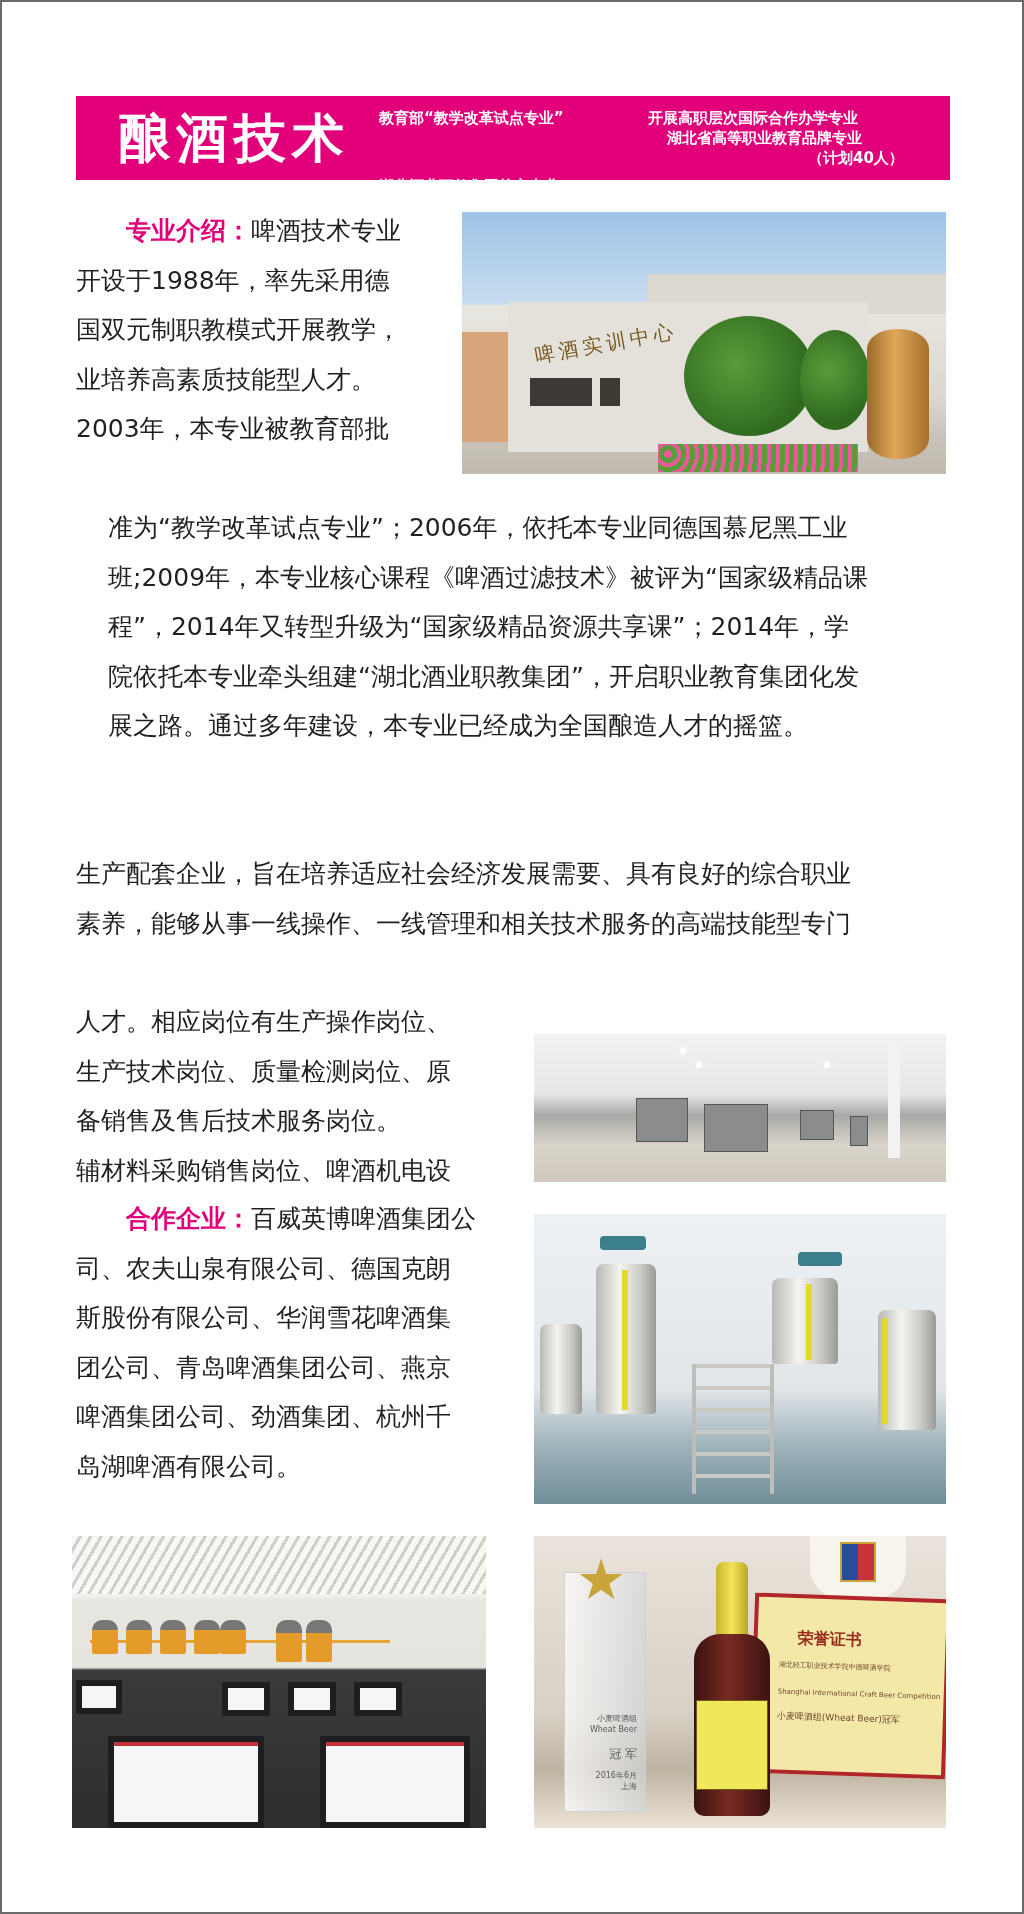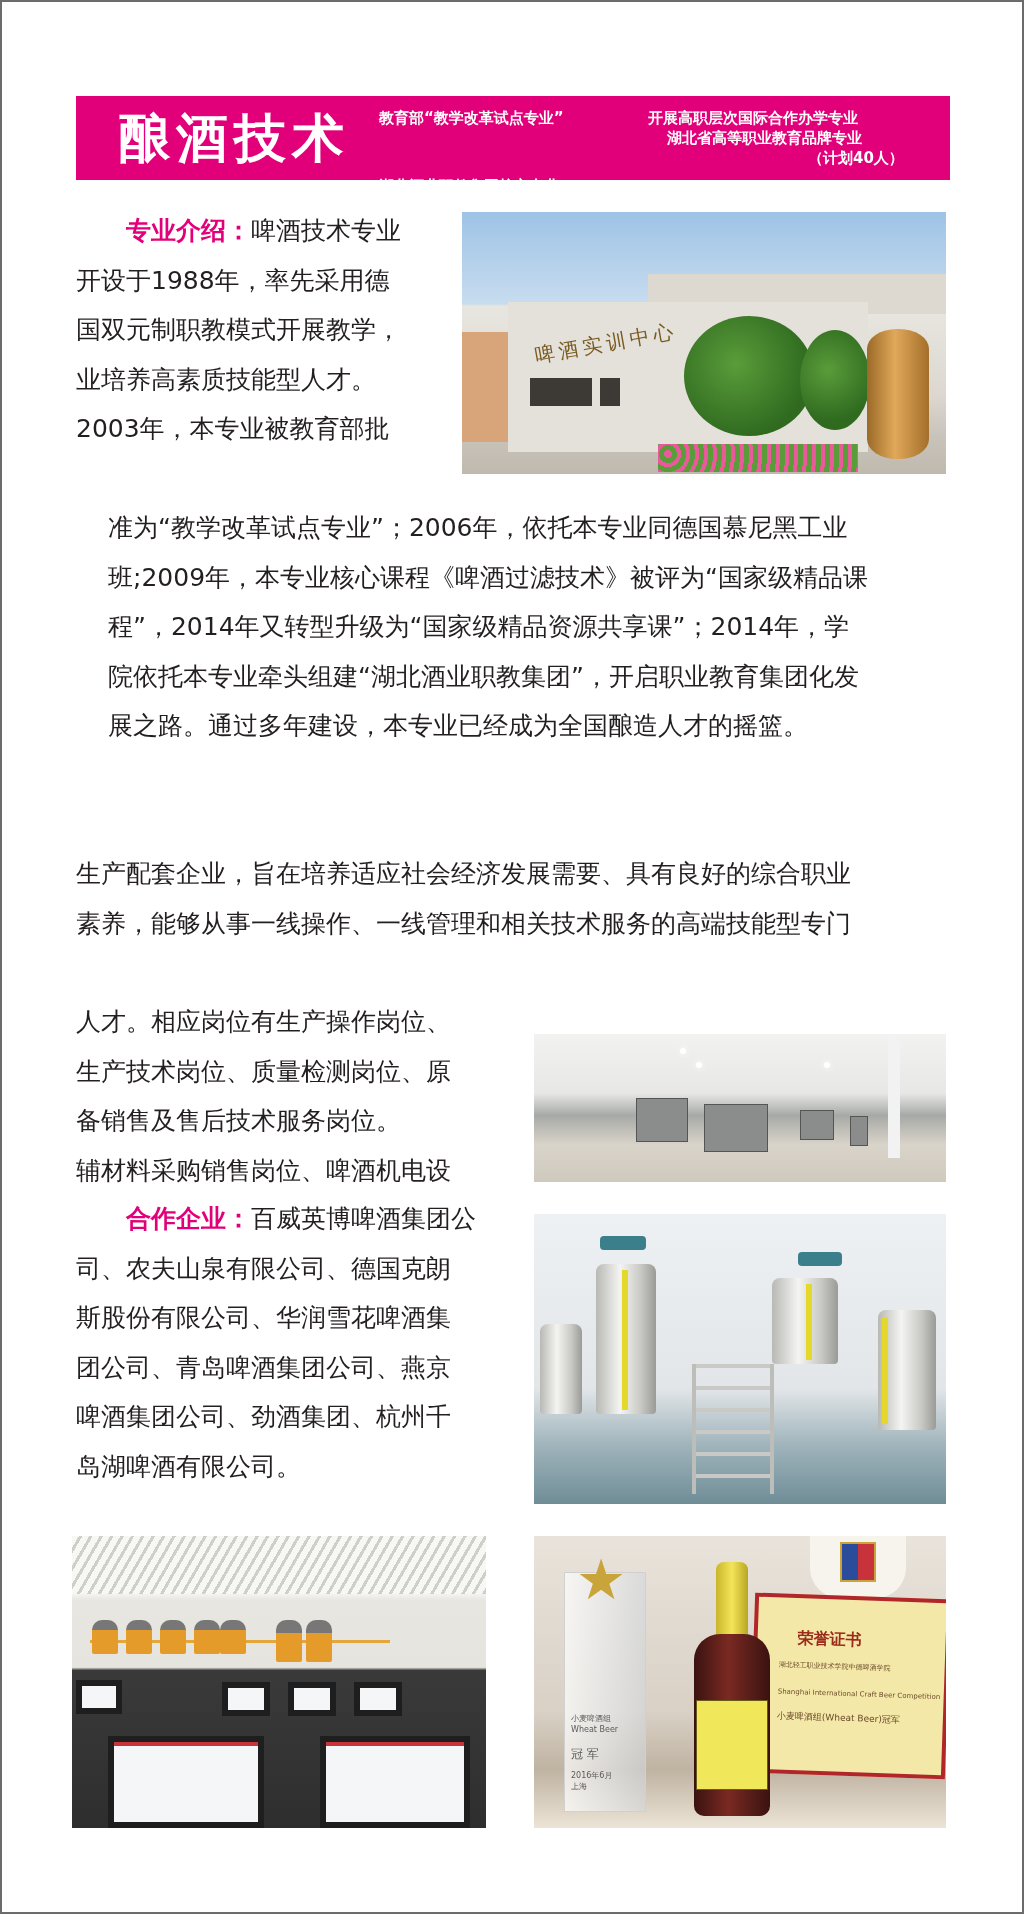--- a/index.html
+++ b/index.html
@@ -56,21 +56,21 @@
   .proc-pipe { position: absolute; top: 26px; left: 0; width: 300px; height: 3px; background: #e5a73c; }
   .monitor { position: absolute; background: #1e1e1e; border: 3px solid #1e1e1e; }
   .monitor .scr { position: absolute; inset: 3px; background: #f4f6f8; }
   .monitor .bar { position: absolute; left: 3px; right: 3px; top: 3px; height: 4px; background: #c8323a; }
 
   
   .photo-award { left: 534px; top: 1536px; width: 412px; height: 292px;
     background: linear-gradient(180deg, #e9e3db 0%, #d9d1c6 60%, #bfb3a2 80%, #ece4d6 100%); }
   .trophy { position: absolute; left: 30px; top: 36px; width: 82px; height: 240px; background: linear-gradient(90deg, rgba(255,255,255,0.7), rgba(210,215,220,0.6)); border: 1px solid #d0d0d0; }
   .trophy-star { position: absolute; left: 42px; top: 16px; font-size: 56px; color: #c9a43a; line-height: 1; }
-  .trophy-text { position: absolute; left: 46px; top: 176px; width: 66px; color: #5a5a5a; font-size: 8px; text-align: left; line-height: 11px; }
+  .trophy-text { position: absolute; left: 46px; top: 176px; width: 66px; color: #5a5a5a; font-size: 8px; text-align: right; line-height: 11px; }
   .certificate { position: absolute; left: 218px; top: 60px; width: 196px; height: 180px; background: #f4e8a8; border: 4px solid #b0262b; transform: rotate(2deg); }
   .cert-title { position: absolute; left: 40px; top: 30px; font-size: 16px; font-weight: bold; color: #9a2a1c; white-space: nowrap; font-family: "DejaVu Serif", serif; }
   .cert-line { position: absolute; left: 22px; font-size: 7px; color: #6a4a2a; white-space: nowrap; }
   .bottle { position: absolute; left: 160px; top: 26px; width: 76px; height: 254px; }
   .bottle-neck { position: absolute; left: 22px; top: 0; width: 32px; height: 80px; background: linear-gradient(90deg, #c9b52a, #f3e55a 50%, #b9a522); border-radius: 8px 8px 0 0; }
   .bottle-body { position: absolute; left: 0; top: 72px; width: 76px; height: 182px; background: linear-gradient(90deg, #3a1210, #7a2a22 45%, #3a1210); border-radius: 26px 26px 10px 10px; }
   .bottle-label { position: absolute; left: 2px; top: 138px; width: 72px; height: 90px; background: #f0e85a; border: 1px solid #6a5a1a; }
   .coat { position: absolute; left: 276px; top: 0; width: 96px; height: 62px; background: #f7f4ee; border-radius: 0 0 30px 30px; }
   .coat-inner { position: absolute; left: 30px; top: 6px; width: 36px; height: 40px; background: linear-gradient(90deg, #2a4c9a 50%, #c8323a 50%); border: 2px solid #c9a43a; }
 </style>

